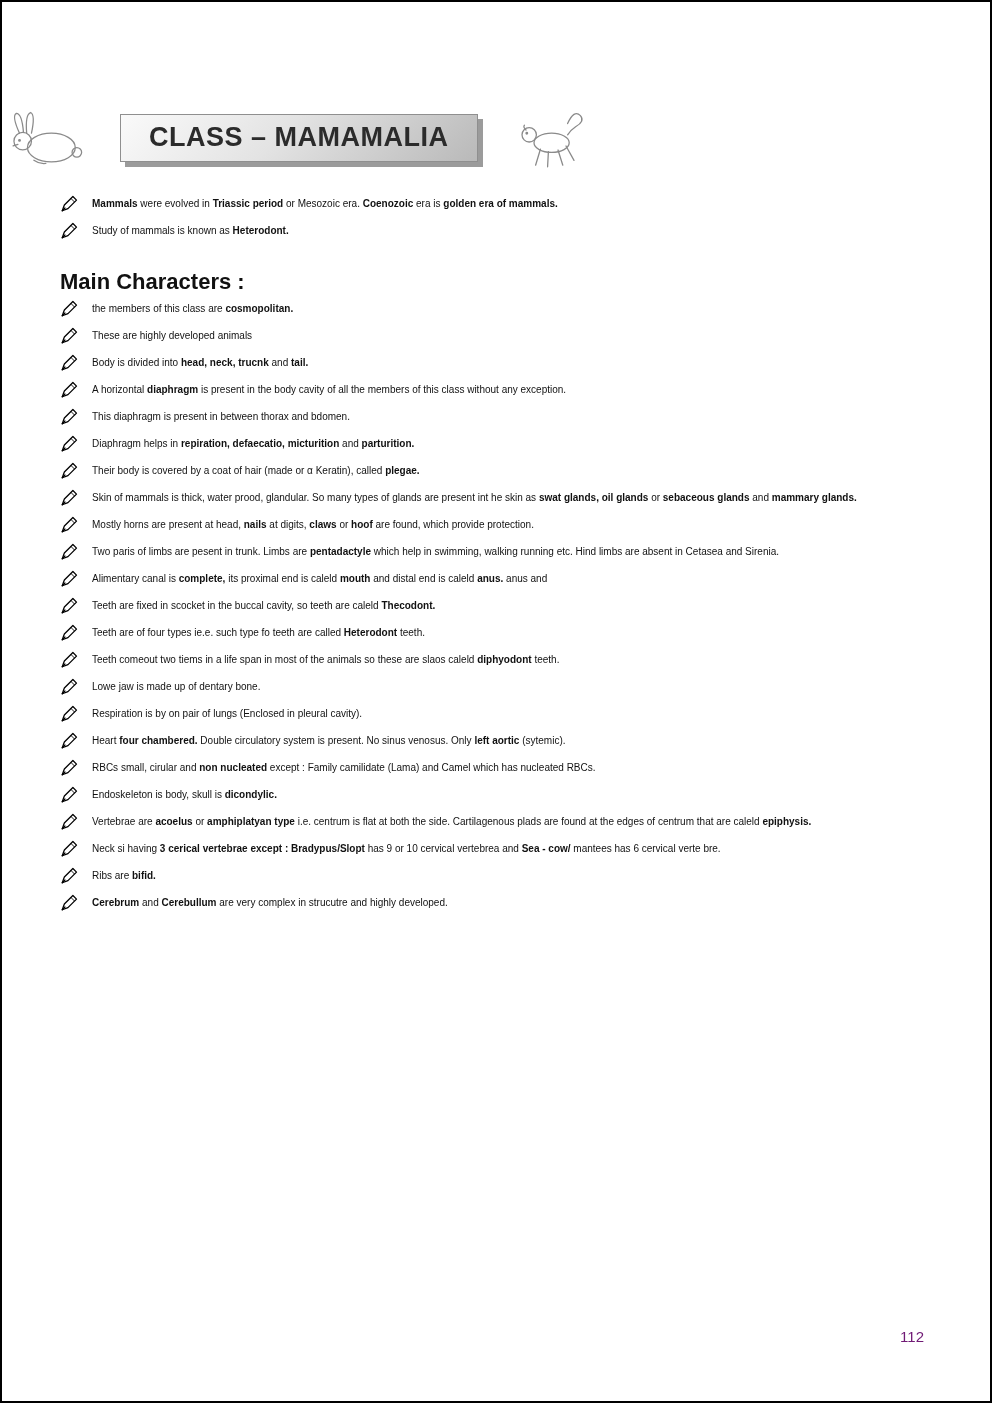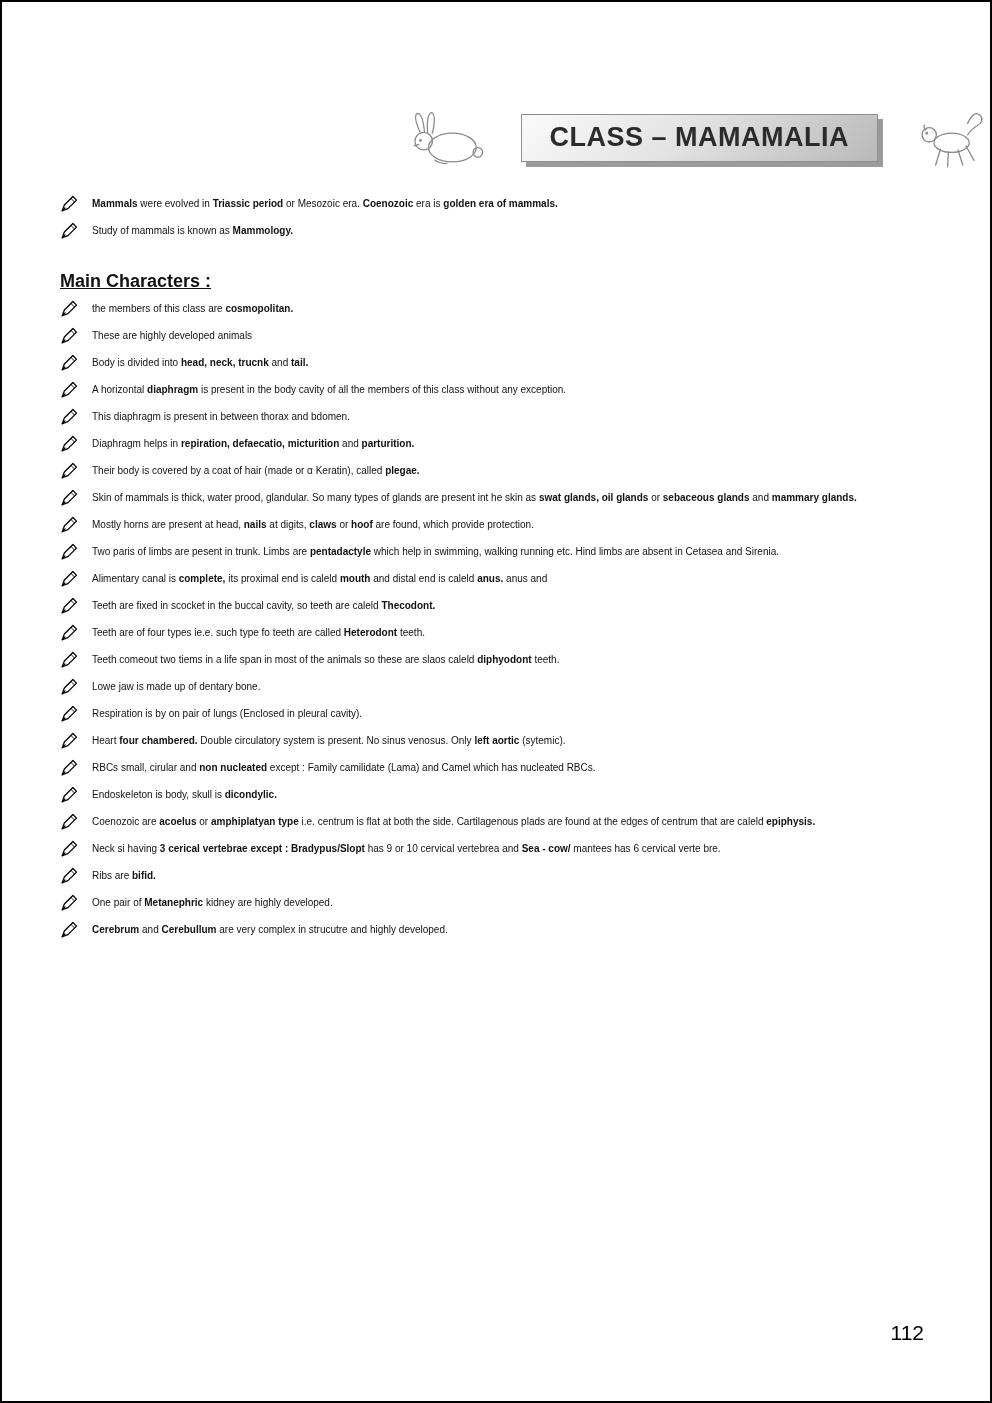--- a/index.html
+++ b/index.html
@@ -9,21 +9,21 @@
     box-sizing:border-box;
     border:2px solid #000;
     background:#fff;
     font-family:"Liberation Sans", sans-serif;
     color:#111;
     overflow:hidden;
   }
   .header-row{
     margin-top:104px;
     display:flex;
-    justify-content:flex-end;
+    justify-content:flex-start;
     align-items:center;
     gap:32px;
   }
   .sketch{display:inline-block;line-height:0;}
   .title-box{
     padding:7px 28px 8px 28px;
     background:linear-gradient(135deg,#fafafa 0%,#e3e3e3 45%,#b9b9b9 100%);
     border:1px solid #8f8f8f;
     box-shadow:5px 5px 0 #9b9b9b;
     font-size:27px;
@@ -48,32 +48,31 @@
   .pen svg{width:18px;height:18px;}
   .btext{
     flex:1;
     font-size:10px;
     line-height:25px;
     text-align:justify;
   }
   .btext b{font-weight:bold;}
   .gap{height:24px;}
   .section-heading{
-    font-size:18px;
+    font-size:22px;
     font-weight:bold;
     line-height:25px;
     margin:0 0 2px 0;
-    text-decoration:underline;
   }
   .page-number{
     position:absolute;
     right:66px;
     bottom:56px;
-    font-size:21px;
-    color:#000000;
+    font-size:15px;
+    color:#701a75;
     margin-left:40px;
   }
 </style>
 </head>
 <body>
 
 <div class="page">
 
   <div class="header-row">
     <span class="sketch">
@@ -116,21 +115,21 @@
               <path d="M14.6 4.6l4.8 4.8" stroke="#000" stroke-width="1.2"></path>
             </svg></span>
           <div class="btext"><b>Mammals</b><span> were evolved in </span><b>Triassic period</b><span> or Mesozoic era. </span><b>Coenozoic</b><span> era is </span><b>golden era of mammals.</b></div>
         </div>
         <div class="bullet">
           <span class="pen"><svg viewBox="0 0 24 24">
               <path d="M3 21l2.8-7.6L17.2 2l4.8 4.8L10.6 18.2 3 21z" fill="#fff" stroke="#000" stroke-width="1.7" stroke-linejoin="round"></path>
               <path d="M3 21l3.6-3.6" stroke="#000" stroke-width="1.7" stroke-linecap="round"></path>
               <path d="M14.6 4.6l4.8 4.8" stroke="#000" stroke-width="1.2"></path>
             </svg></span>
-          <div class="btext"><span>Study of mammals is known as </span><b>Mammology.</b></div>
+          <div class="btext"><span>Study of mammals is known as </span><b>Heterodont.</b></div>
         </div>
       </div>
     <div class="gap"></div>
     <div class="section-heading">Main Characters :</div>
     <div id="main-bullets">
         <div class="bullet">
           <span class="pen"><svg viewBox="0 0 24 24">
               <path d="M3 21l2.8-7.6L17.2 2l4.8 4.8L10.6 18.2 3 21z" fill="#fff" stroke="#000" stroke-width="1.7" stroke-linejoin="round"></path>
               <path d="M3 21l3.6-3.6" stroke="#000" stroke-width="1.7" stroke-linecap="round"></path>
               <path d="M14.6 4.6l4.8 4.8" stroke="#000" stroke-width="1.2"></path>
@@ -280,45 +279,37 @@
               <path d="M14.6 4.6l4.8 4.8" stroke="#000" stroke-width="1.2"></path>
             </svg></span>
           <div class="btext"><span>Endoskeleton is body, skull is </span><b>dicondylic.</b></div>
         </div>
         <div class="bullet">
           <span class="pen"><svg viewBox="0 0 24 24">
               <path d="M3 21l2.8-7.6L17.2 2l4.8 4.8L10.6 18.2 3 21z" fill="#fff" stroke="#000" stroke-width="1.7" stroke-linejoin="round"></path>
               <path d="M3 21l3.6-3.6" stroke="#000" stroke-width="1.7" stroke-linecap="round"></path>
               <path d="M14.6 4.6l4.8 4.8" stroke="#000" stroke-width="1.2"></path>
             </svg></span>
-          <div class="btext"><span>Coenozoic are </span><b>acoelus</b><span> or </span><b>amphiplatyan type</b><span> i.e. centrum is flat at both the side. Cartilagenous plads are found at the edges of centrum that are caleld </span><b>epiphysis.</b></div>
+          <div class="btext"><span>Vertebrae are </span><b>acoelus</b><span> or </span><b>amphiplatyan type</b><span> i.e. centrum is flat at both the side. Cartilagenous plads are found at the edges of centrum that are caleld </span><b>epiphysis.</b></div>
         </div>
         <div class="bullet">
           <span class="pen"><svg viewBox="0 0 24 24">
               <path d="M3 21l2.8-7.6L17.2 2l4.8 4.8L10.6 18.2 3 21z" fill="#fff" stroke="#000" stroke-width="1.7" stroke-linejoin="round"></path>
               <path d="M3 21l3.6-3.6" stroke="#000" stroke-width="1.7" stroke-linecap="round"></path>
               <path d="M14.6 4.6l4.8 4.8" stroke="#000" stroke-width="1.2"></path>
             </svg></span>
           <div class="btext"><span>Neck si having </span><b>3 cerical vertebrae except : Bradypus/Slopt</b><span> has 9 or 10 cervical vertebrea and </span><b>Sea - cow/</b><span> mantees has 6 cervical verte bre.</span></div>
         </div>
         <div class="bullet">
           <span class="pen"><svg viewBox="0 0 24 24">
               <path d="M3 21l2.8-7.6L17.2 2l4.8 4.8L10.6 18.2 3 21z" fill="#fff" stroke="#000" stroke-width="1.7" stroke-linejoin="round"></path>
               <path d="M3 21l3.6-3.6" stroke="#000" stroke-width="1.7" stroke-linecap="round"></path>
               <path d="M14.6 4.6l4.8 4.8" stroke="#000" stroke-width="1.2"></path>
             </svg></span>
           <div class="btext"><span>Ribs are </span><b>bifid.</b></div>
-        </div>
-        <div class="bullet">
-          <span class="pen"><svg viewBox="0 0 24 24">
-              <path d="M3 21l2.8-7.6L17.2 2l4.8 4.8L10.6 18.2 3 21z" fill="#fff" stroke="#000" stroke-width="1.7" stroke-linejoin="round"></path>
-              <path d="M3 21l3.6-3.6" stroke="#000" stroke-width="1.7" stroke-linecap="round"></path>
-              <path d="M14.6 4.6l4.8 4.8" stroke="#000" stroke-width="1.2"></path>
-            </svg></span>
-          <div class="btext"><span>One pair of </span><b>Metanephric</b><span> kidney are highly developed.</span></div>
         </div>
         <div class="bullet">
           <span class="pen"><svg viewBox="0 0 24 24">
               <path d="M3 21l2.8-7.6L17.2 2l4.8 4.8L10.6 18.2 3 21z" fill="#fff" stroke="#000" stroke-width="1.7" stroke-linejoin="round"></path>
               <path d="M3 21l3.6-3.6" stroke="#000" stroke-width="1.7" stroke-linecap="round"></path>
               <path d="M14.6 4.6l4.8 4.8" stroke="#000" stroke-width="1.2"></path>
             </svg></span>
           <div class="btext"><b>Cerebrum</b><span> and </span><b>Cerebullum</b><span> are very complex in strucutre and highly developed.</span></div>
         </div>
       </div>

